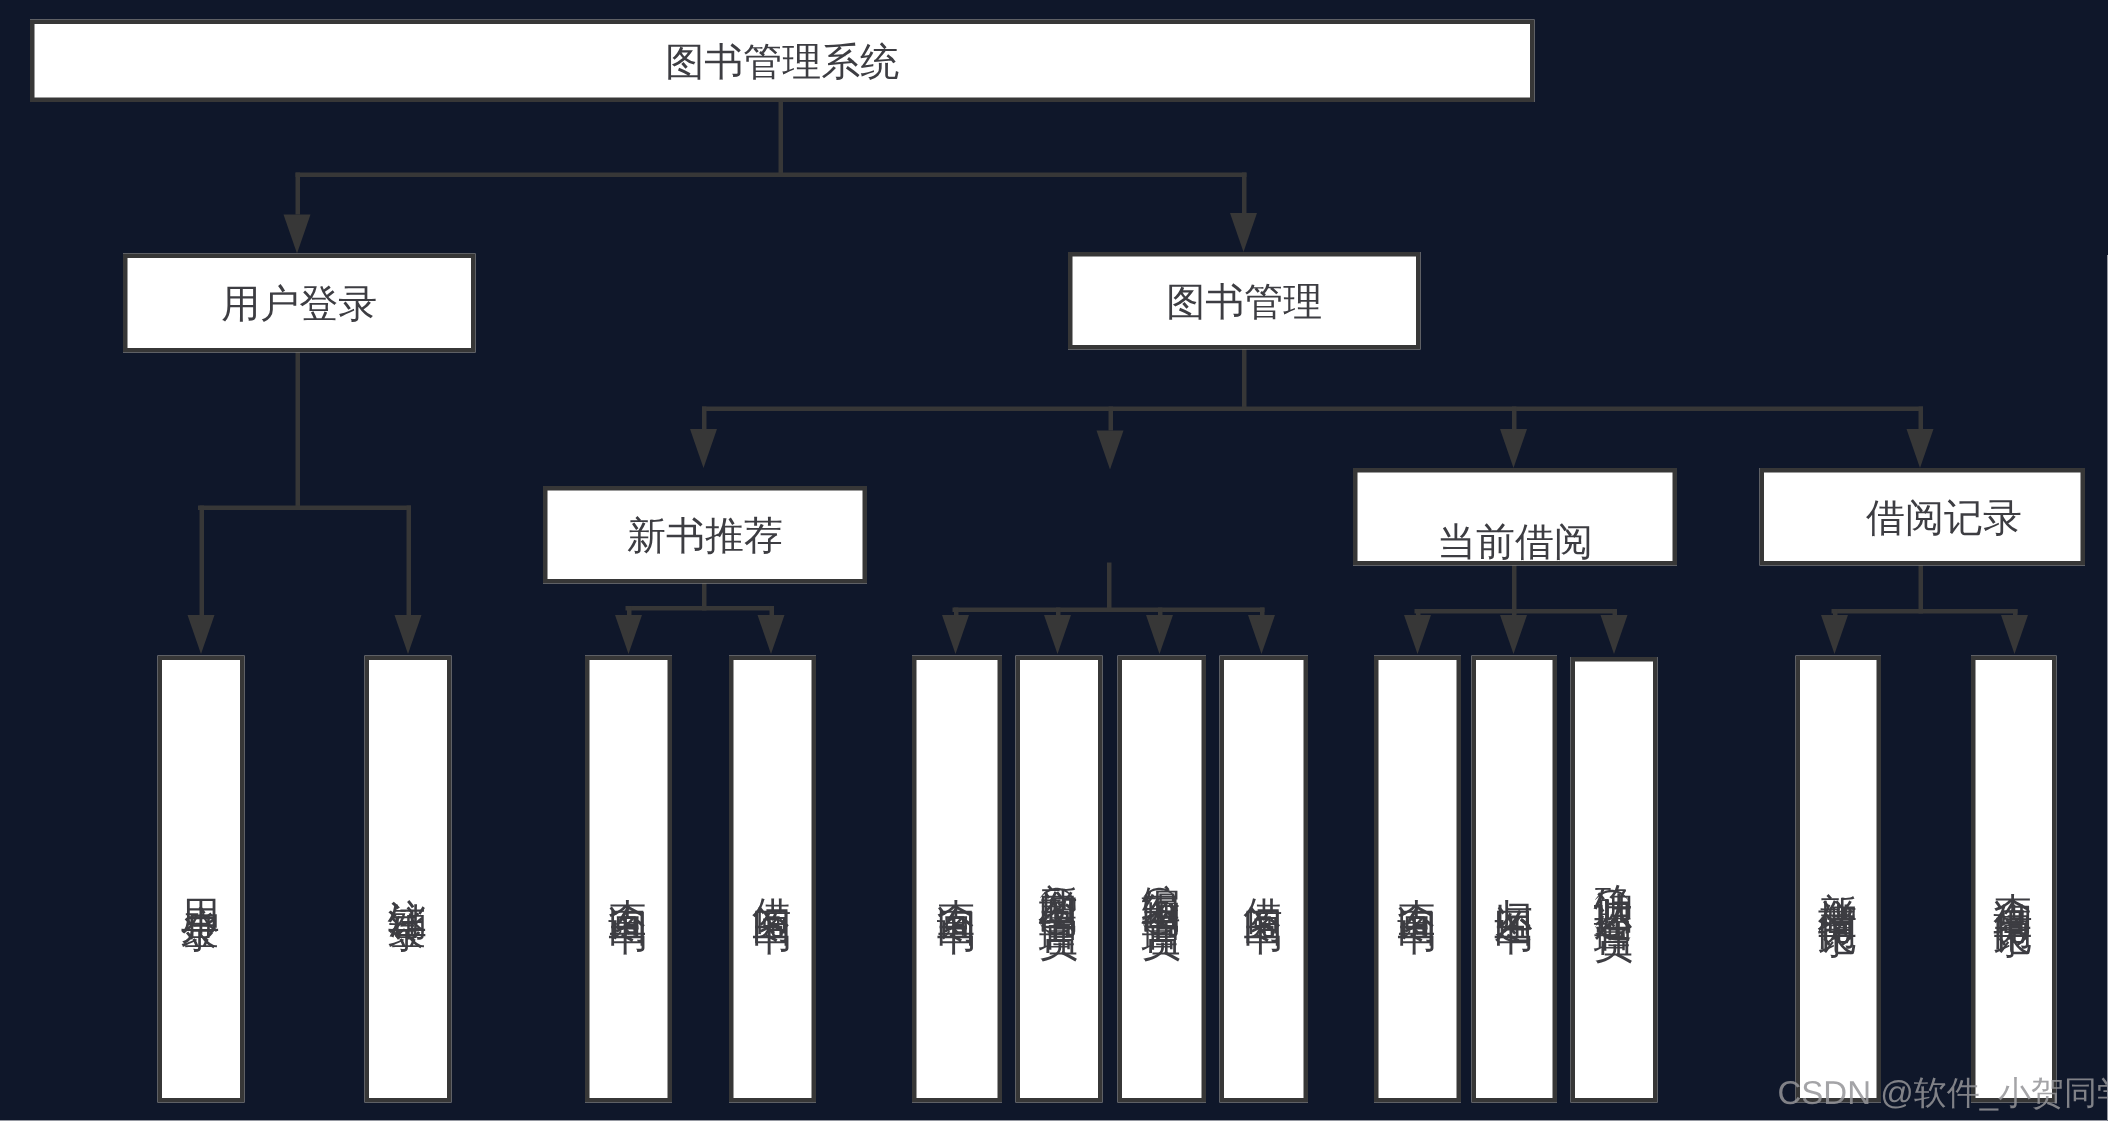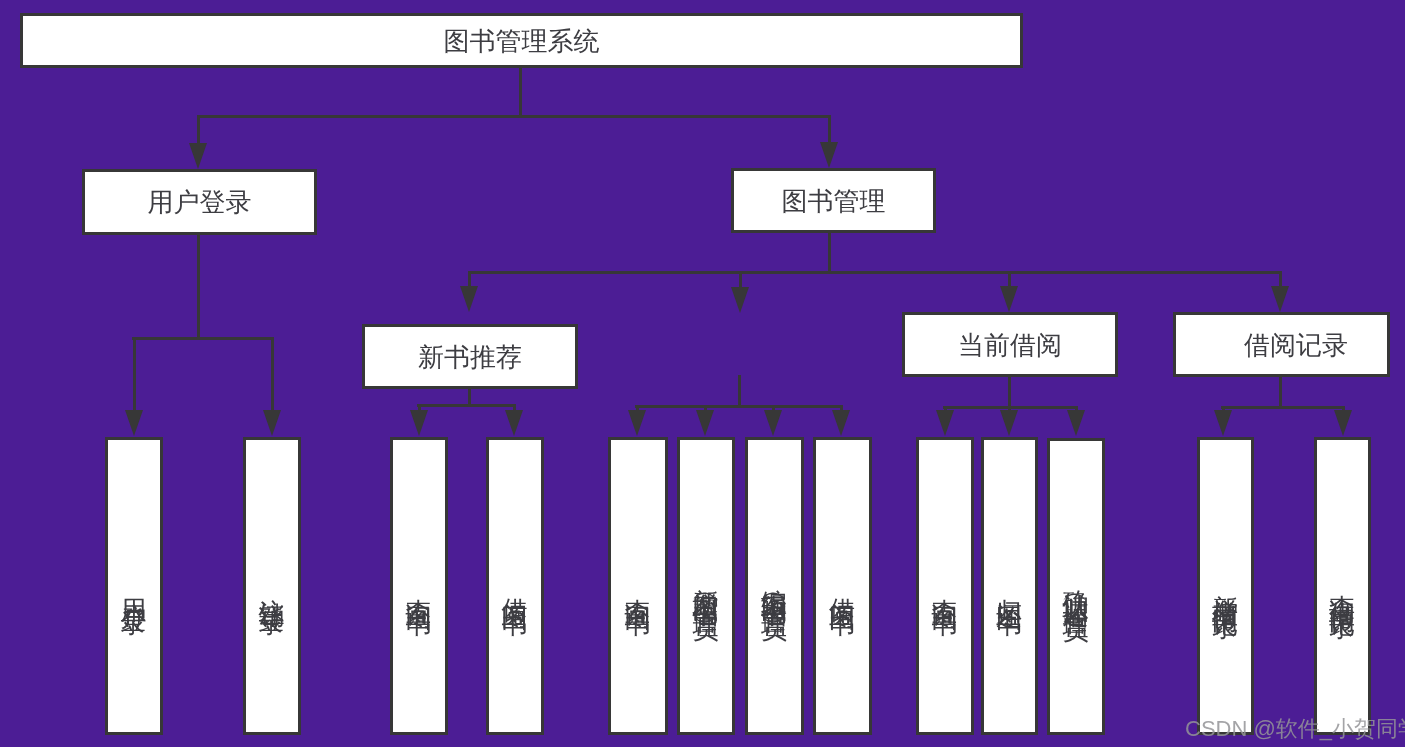--- a/index.html
+++ b/index.html
@@ -5,21 +5,21 @@
   html, body {
     margin: 0;
     padding: 0;
     background: #ffffff;
     font-family: "Liberation Sans", sans-serif;
   }
   #canvas {
     position: relative;
     width: 1405px;
     height: 747px;
-    background: #4c1d95;
+    background: #0f172a;
     overflow: hidden;
   }
   .box {
     position: absolute;
     box-sizing: border-box;
     border: 3px solid #373737;
     background: #ffffff;
     display: flex;
     align-items: center;
     justify-content: center;
@@ -92,21 +92,21 @@
     <div class="tip"></div>
   </div>
   <div class="arrow" style="left:820px; top:115px; height:53px;">
     <div class="stem"></div>
     <div class="tip"></div>
   </div>
 
   <div class="box" style="left:82px; top:169px; width:235px; height:66px;">
     <span>用户登录</span>
   </div>
-  <div class="box" style="left:712px; top:168px; width:205px; height:65px;margin-left:19px;">
+  <div class="box" style="left:712px; top:168px; width:235px; height:65px;">
     <span>图书管理</span>
   </div>
 
   <div class="vline" style="left:197px; top:234px; height:106px;"></div>
   <div class="hline" style="left:132px; top:337px; width:142px;"></div>
   <div class="arrow" style="left:125px; top:337px; height:99px;">
     <div class="stem"></div>
     <div class="tip"></div>
   </div>
   <div class="arrow" style="left:263px; top:337px; height:99px;">
@@ -129,21 +129,21 @@
     <div class="tip"></div>
   </div>
   <div class="arrow" style="left:1271px; top:271px; height:41px;">
     <div class="stem"></div>
     <div class="tip"></div>
   </div>
 
   <div class="box" style="left:362px; top:324px; width:216px; height:65px;">
     <span>新书推荐</span>
   </div>
-  <div class="box" style="left:902px; top:312px; width:216px; height:65px;">
+  <div class="box" style="left:902px; top:312px; width:216px; height:65px;align-items:flex-end;">
     <span>当前借阅</span>
   </div>
   <div class="box" style="left:1173px; top:312px; width:217px; height:65px;padding-left:29px;">
     <span>借阅记录</span>
   </div>
 
   <div class="vline" style="left:468px; top:376px; height:31px;"></div>
   <div class="hline" style="left:417px; top:404px; width:99px;"></div>
   <div class="arrow" style="left:410px; top:404px; height:32px;">
     <div class="stem"></div>

